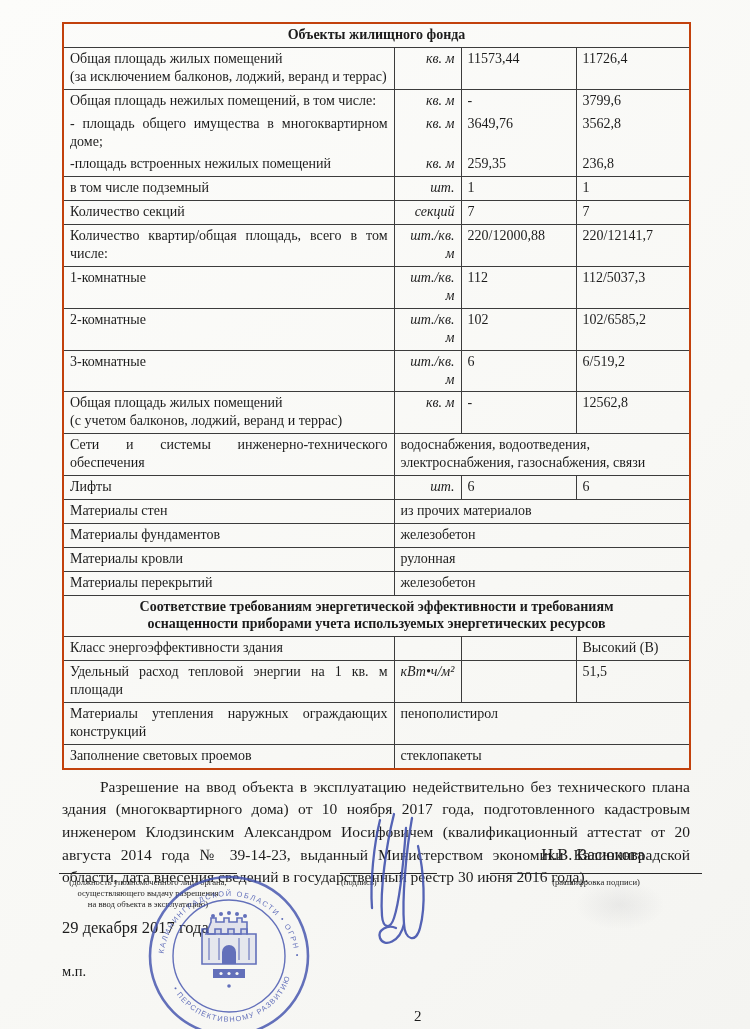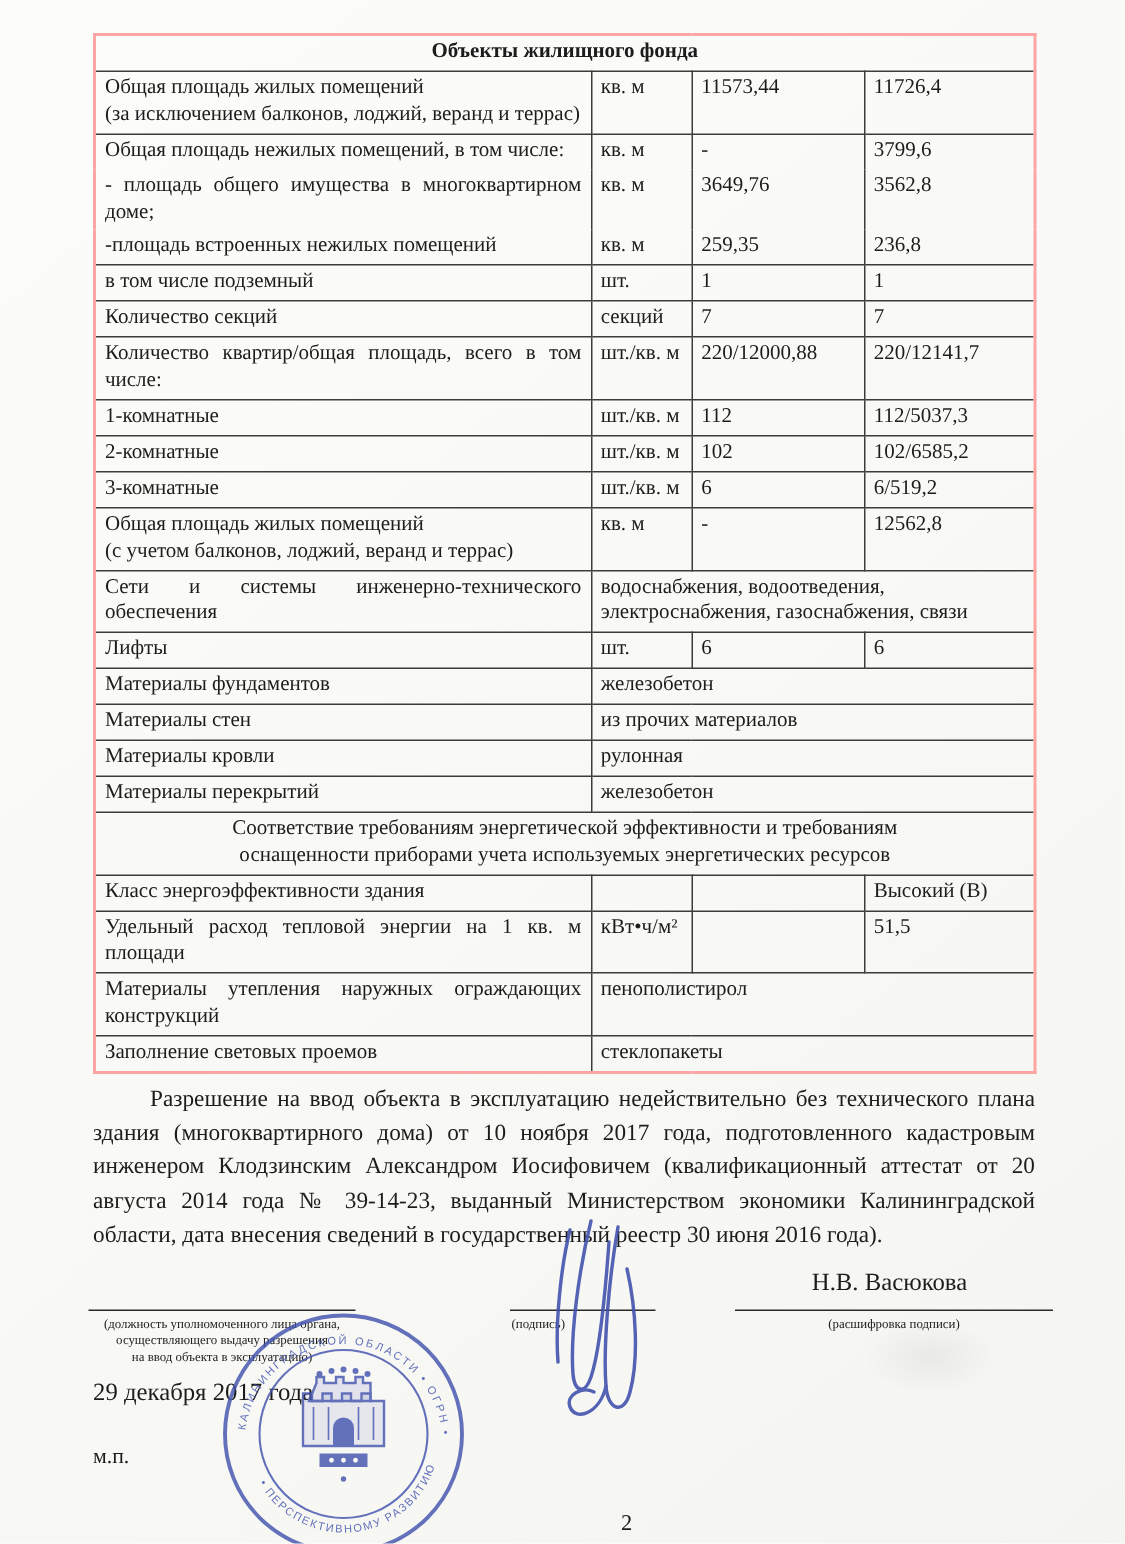--- a/index.html
+++ b/index.html
@@ -10,40 +10,40 @@
     color:#1c1c1c;
   }
   .sheet{position:relative;width:750px;height:1029px;}
 
   
   table.doc{
     margin:22px 0 0 62px;
     border-collapse:collapse;
     table-layout:fixed;
     width:627px;
-    border:2px solid #fca5a5;
+    border:2px solid #c2410c;
   }
   table.doc th, table.doc td{
     border:1px solid #3c3c3c;
     padding:2px 6px 3px 6px;
     font-size:14px;
     line-height:1.28;
     vertical-align:top;
     overflow:hidden;
   }
   th.t-title{
     font-size:15px;font-weight:bold;text-align:center;
     padding:2px 4px;border-bottom:2px solid #353535;
   }
   td.t-section{
-    font-weight:normal;text-align:center;font-size:14.5px;
+    font-weight:bold;text-align:center;font-size:14.5px;
     padding:3px 14px;white-space:pre-line;line-height:1.3;margin-top:12px;
   }
   td.c-label{text-align:justify;white-space:pre-line;}
-  td.c-unit{text-align:left;font-size:13px;}
+  td.c-unit{text-align:right;font-size:13px;font-style:italic;}
   td.c-val{text-align:left;font-size:14.5px;white-space:pre-line;}
   tr.no-top td{border-top:none;}
   tr.no-bottom td{border-bottom:none;margin-left:24px;}
 
   
   .note-par{
     margin:6px 60px 0 62px;
     font-size:15.5px;line-height:1.46;
     text-align:justify;text-indent:38px;
   }
@@ -161,26 +161,26 @@
           <td class="c-val" colspan="3">водоснабжения, водоотведения,
 электроснабжения, газоснабжения, связи</td>
         </tr>
         <tr>
           <td class="c-label">Лифты</td>
           <td class="c-unit">шт.</td>
           <td class="c-val">6</td>
           <td class="c-val">6</td>
         </tr>
         <tr>
+          <td class="c-label">Материалы стен</td>
+          <td class="c-val" colspan="3">из прочих материалов</td>
+        </tr>
+        <tr>
           <td class="c-label">Материалы фундаментов</td>
           <td class="c-val" colspan="3">железобетон</td>
-        </tr>
-        <tr>
-          <td class="c-label">Материалы стен</td>
-          <td class="c-val" colspan="3">из прочих материалов</td>
         </tr>
         <tr>
           <td class="c-label">Материалы кровли</td>
           <td class="c-val" colspan="3">рулонная</td>
         </tr>
         <tr>
           <td class="c-label">Материалы перекрытий</td>
           <td class="c-val" colspan="3">железобетон</td>
         </tr>
         <tr>

